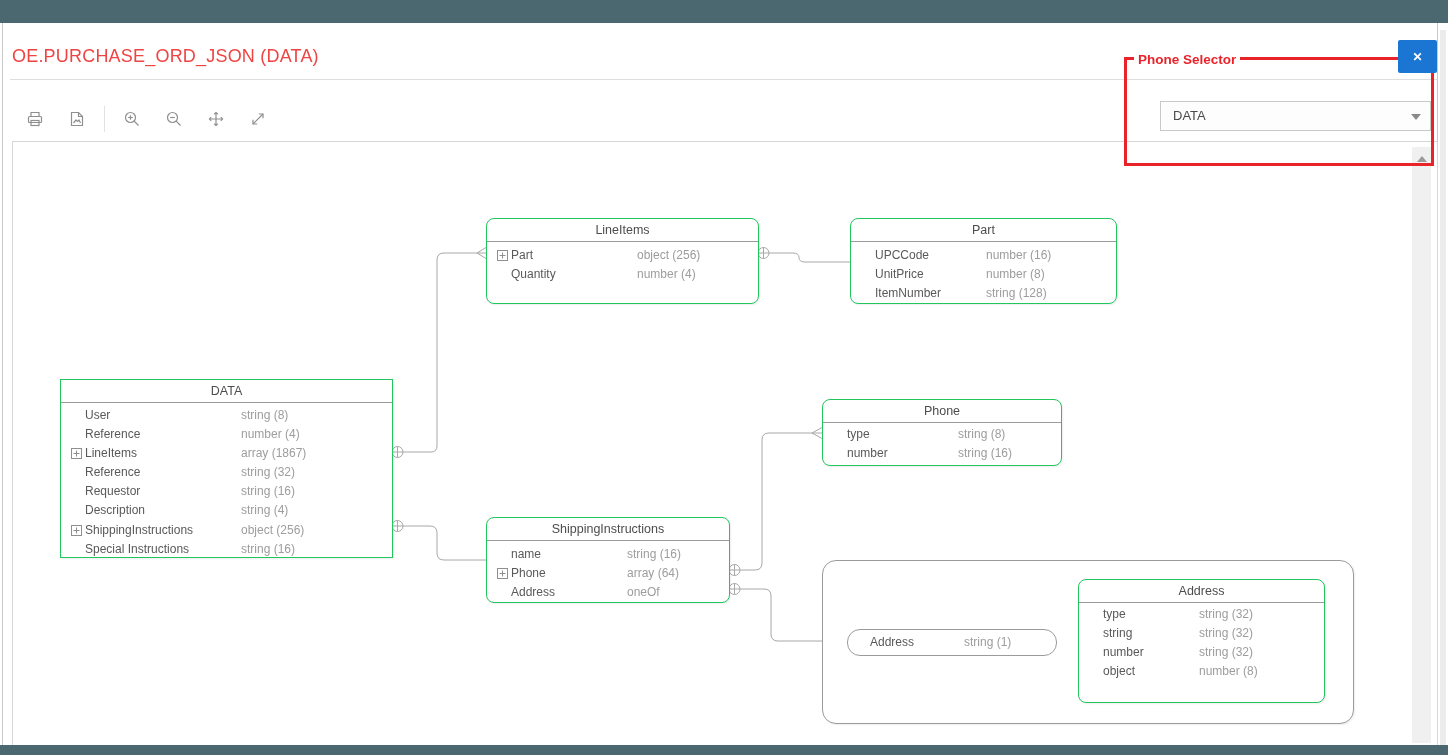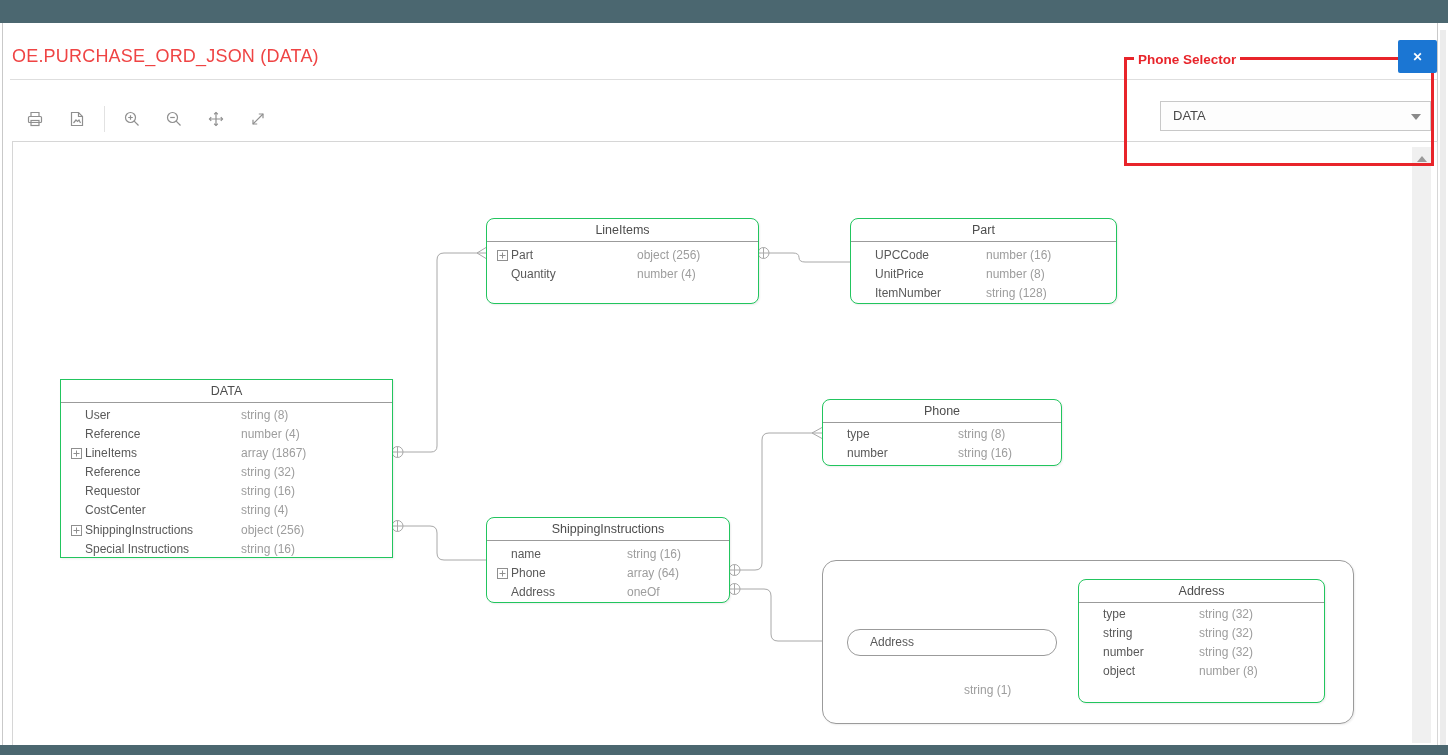--- a/index.html
+++ b/index.html
@@ -49,21 +49,21 @@
   .etype{position:absolute;left:var(--tc,140px);color:#9d9d9d;}
   .expicon{position:absolute;left:10px;top:4px;}
   .expicon rect{fill:#fff;stroke:#8f8f8f;}
   .expicon line{stroke:#8f8f8f;}
 
   .group{position:absolute;left:822px;top:560px;width:530px;height:162px;border:1px solid #9b9b9b;
     border-radius:14px;background:#fff;box-shadow:1px 1px 2px rgba(0,0,0,.07);}
   .pill{position:absolute;left:847px;top:629px;width:208px;height:25px;border:1px solid #9b9b9b;
     border-radius:13px;background:#fff;font-size:12px;line-height:25px;}
   .pill .elabel{position:absolute;left:22px;}
-  .pill .etype{position:absolute;left:116px;margin-top:48px;}
+  .pill .etype{position:absolute;left:116px;}
 
   
   .dropdown{position:absolute;left:1160px;top:101px;width:271px;height:30px;border:1px solid #c8c8c8;
     background:#fdfdfd;box-sizing:border-box;cursor:pointer;}
   .dropdown-value{position:absolute;left:12px;top:0;line-height:28px;font-size:13px;color:#4a4a4a;}
   .chevron-down{position:absolute;right:9px;top:12px;width:0;height:0;
     border-left:5px solid transparent;border-right:5px solid transparent;border-top:6px solid #8a8a8a;}
 
   .anno-rect{position:absolute;left:1124px;top:57px;width:304px;height:103px;
     border:3px solid #e8242a;pointer-events:none;z-index:40;}
@@ -183,21 +183,21 @@
     </div>
     <div class="erow">
       <span class="elabel">Reference</span>
       <span class="etype">string (32)</span>
     </div>
     <div class="erow">
       <span class="elabel">Requestor</span>
       <span class="etype">string (16)</span>
     </div>
     <div class="erow">
-      <span class="elabel">CostCenter</span>
+      <span class="elabel">Description</span>
       <span class="etype">string (4)</span>
     </div>
     <div class="erow">
       <svg class="expicon" width="11" height="11" viewBox="0 0 11 11">
           <rect x="0.5" y="0.5" width="10" height="10"></rect>
           <line x1="2.5" y1="5.5" x2="8.5" y2="5.5"></line>
           <line x1="5.5" y1="2.5" x2="5.5" y2="8.5"></line>
         </svg>
       <span class="elabel">ShippingInstructions</span>
       <span class="etype">object (256)</span>

